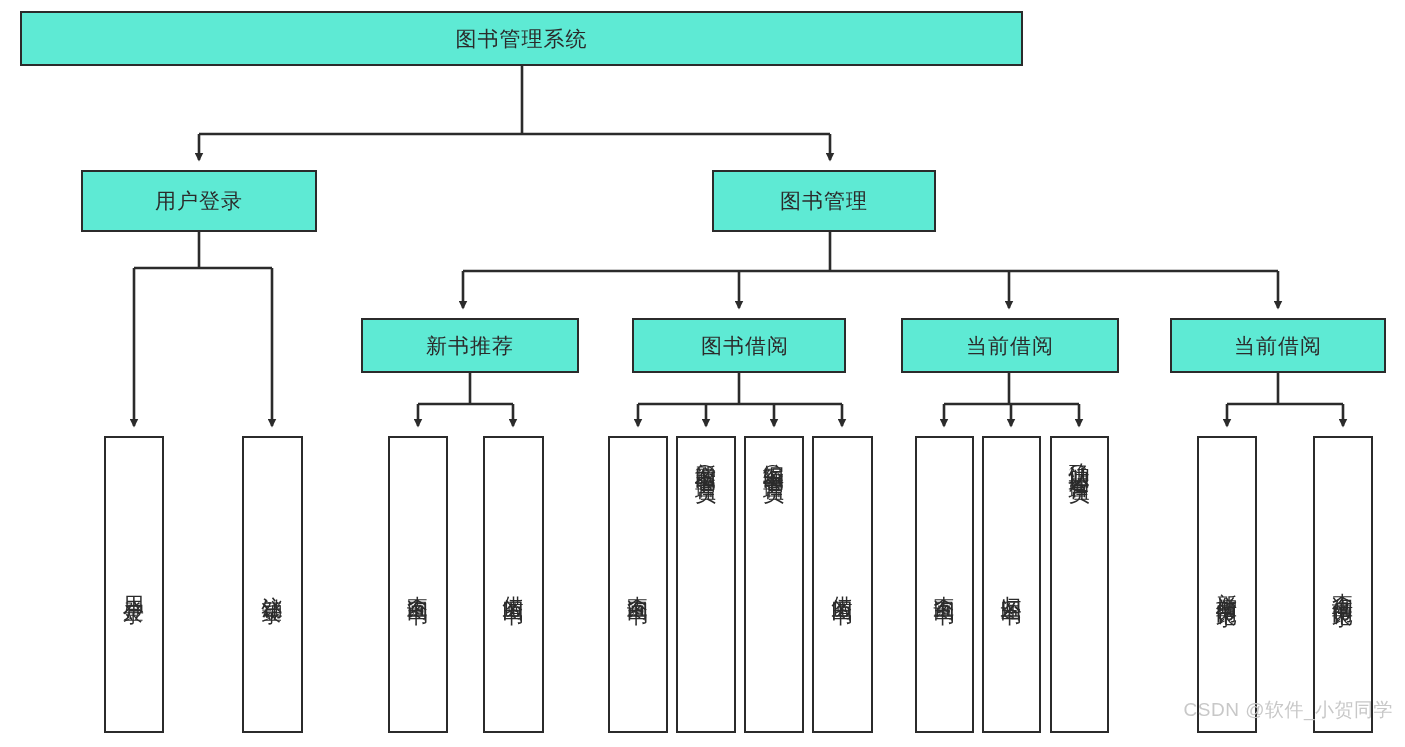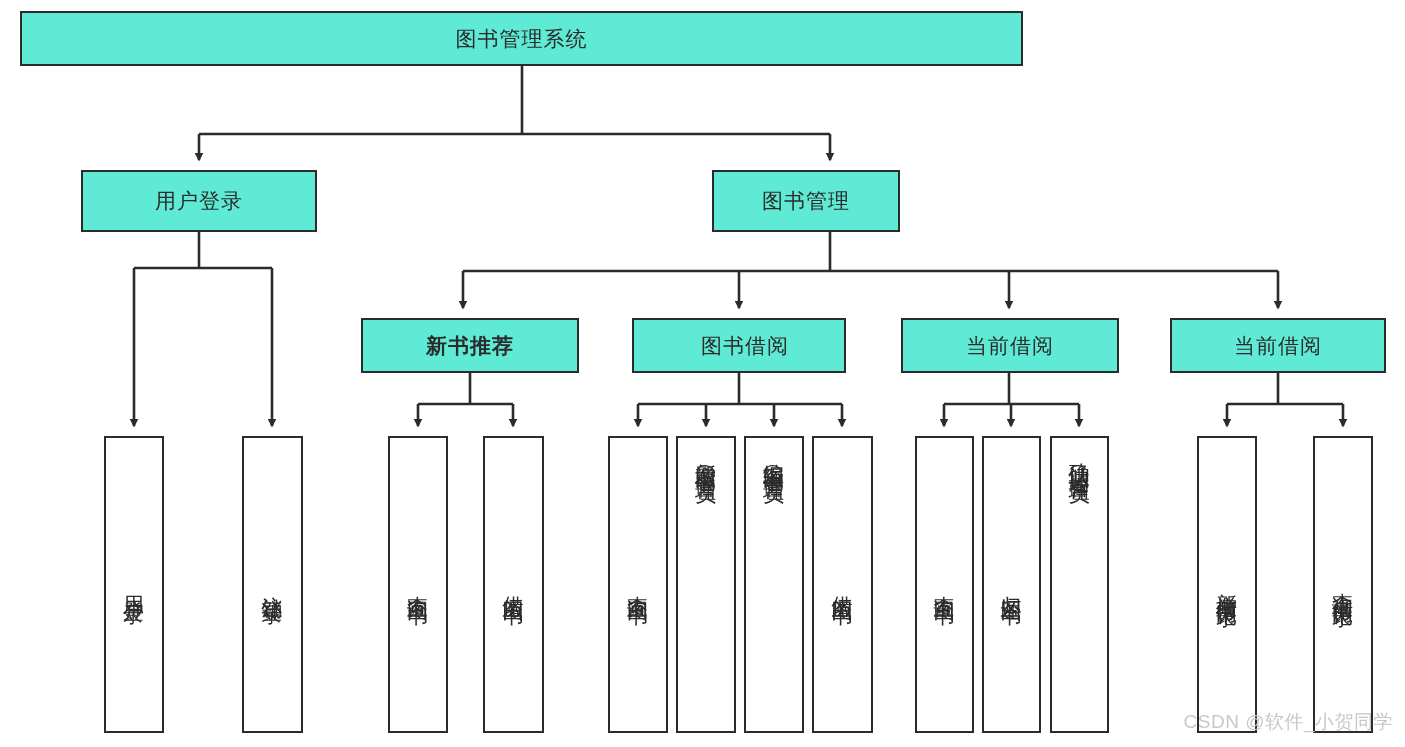--- a/index.html
+++ b/index.html
@@ -63,21 +63,21 @@
     white-space: nowrap;
     color: #2b2b2b;
   }
   .leaf-box.centered {
     align-items: center;
     padding-top: 0;
   }
   #watermark {
     position: absolute;
     right: 12px;
-    bottom: 12px;
+    bottom: 24px;
     font-size: 19px;
     color: #c8c8c8;
     letter-spacing: 0.5px;
     white-space: nowrap;
     pointer-events: none;
     margin-top: 20px;
   }
 </style>
 </head>
 <body>
@@ -134,25 +134,25 @@
     </g>
   </svg>
 
   <div class="node-box" style="left:20px; top:11px; width:1003px; height:55px;">
     <span class="node-label">图书管理系统</span>
   </div>
 
   <div class="node-box" style="left:81px; top:170px; width:236px; height:62px;">
     <span class="node-label">用户登录</span>
   </div>
-  <div class="node-box" style="left:712px; top:170px; width:188px; height:62px;">
+  <div class="node-box" style="left:712px; top:170px; width:224px; height:62px;">
     <span class="node-label">图书管理</span>
   </div>
 
-  <div class="node-box" style="left:361px; top:318px; width:218px; height:55px;font-weight:bold;">
+  <div class="node-box" style="left:361px; top:318px; width:218px; height:55px;">
     <span class="node-label">新书推荐</span>
   </div>
   <div class="node-box" style="left:632px; top:318px; width:214px; height:55px;padding-left:12px;">
     <span class="node-label">图书借阅</span>
   </div>
   <div class="node-box" style="left:901px; top:318px; width:218px; height:55px;">
     <span class="node-label">当前借阅</span>
   </div>
   <div class="node-box" style="left:1170px; top:318px; width:216px; height:55px;">
     <span class="node-label">当前借阅</span>

